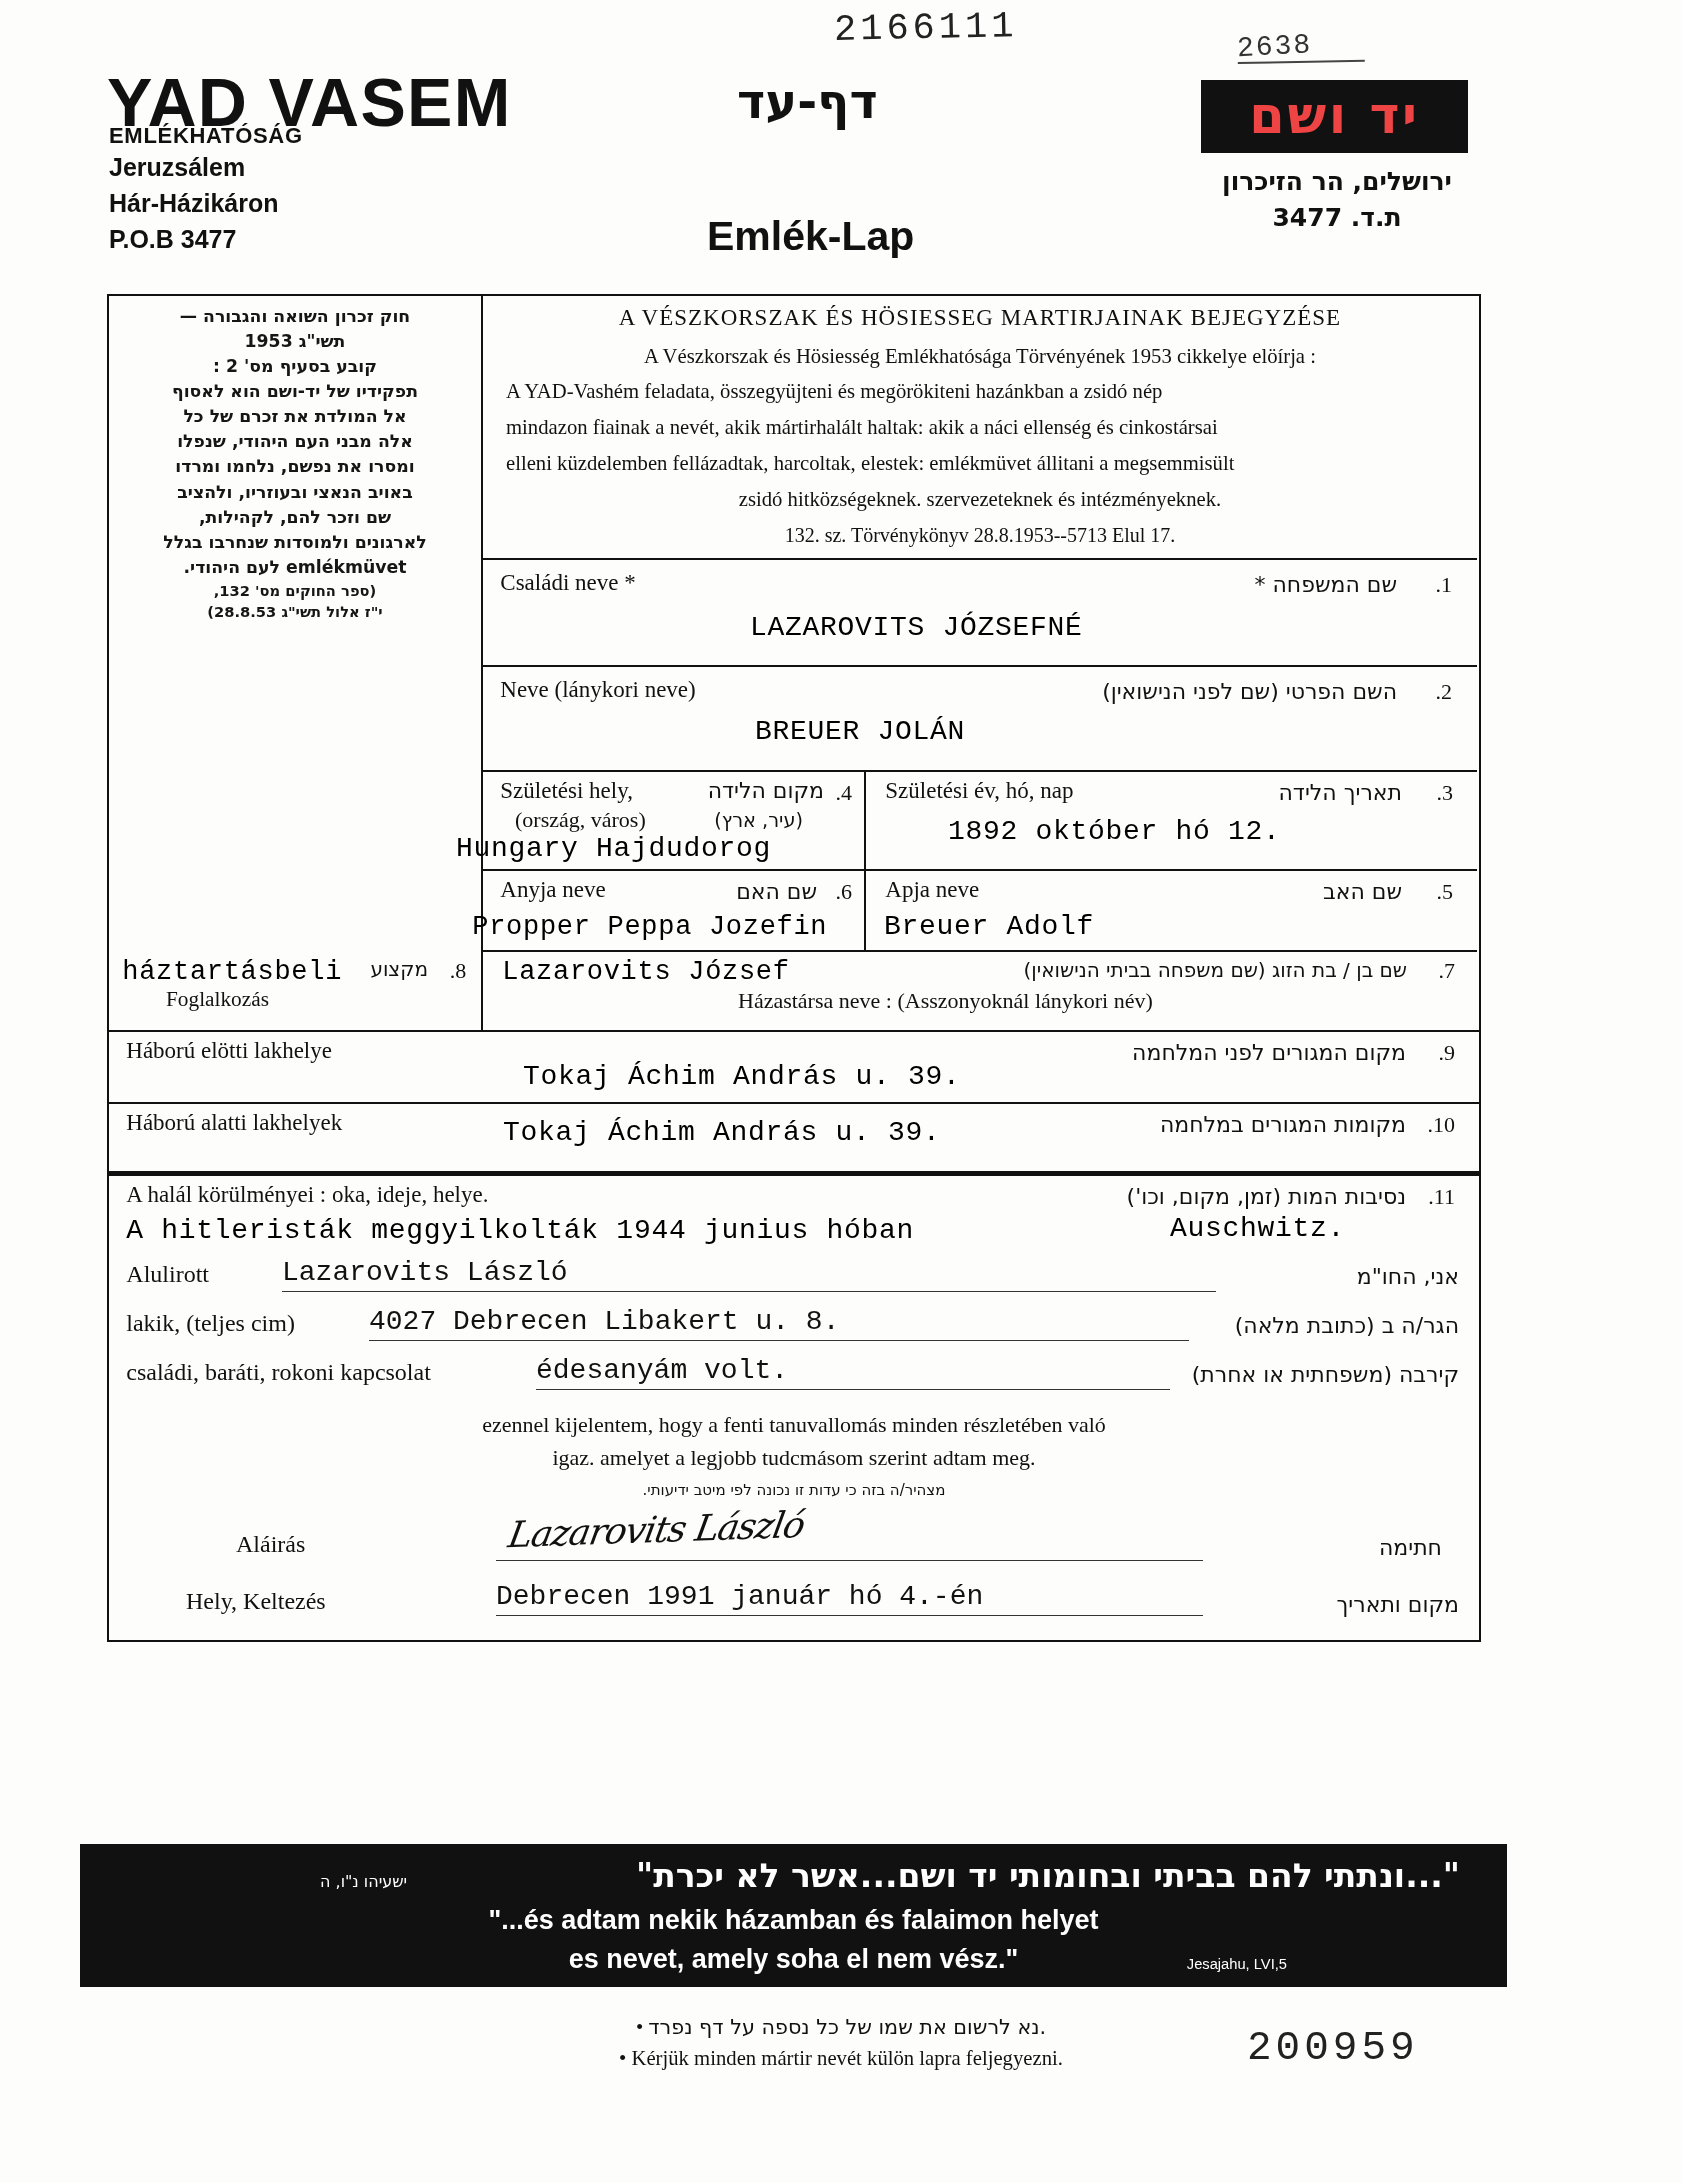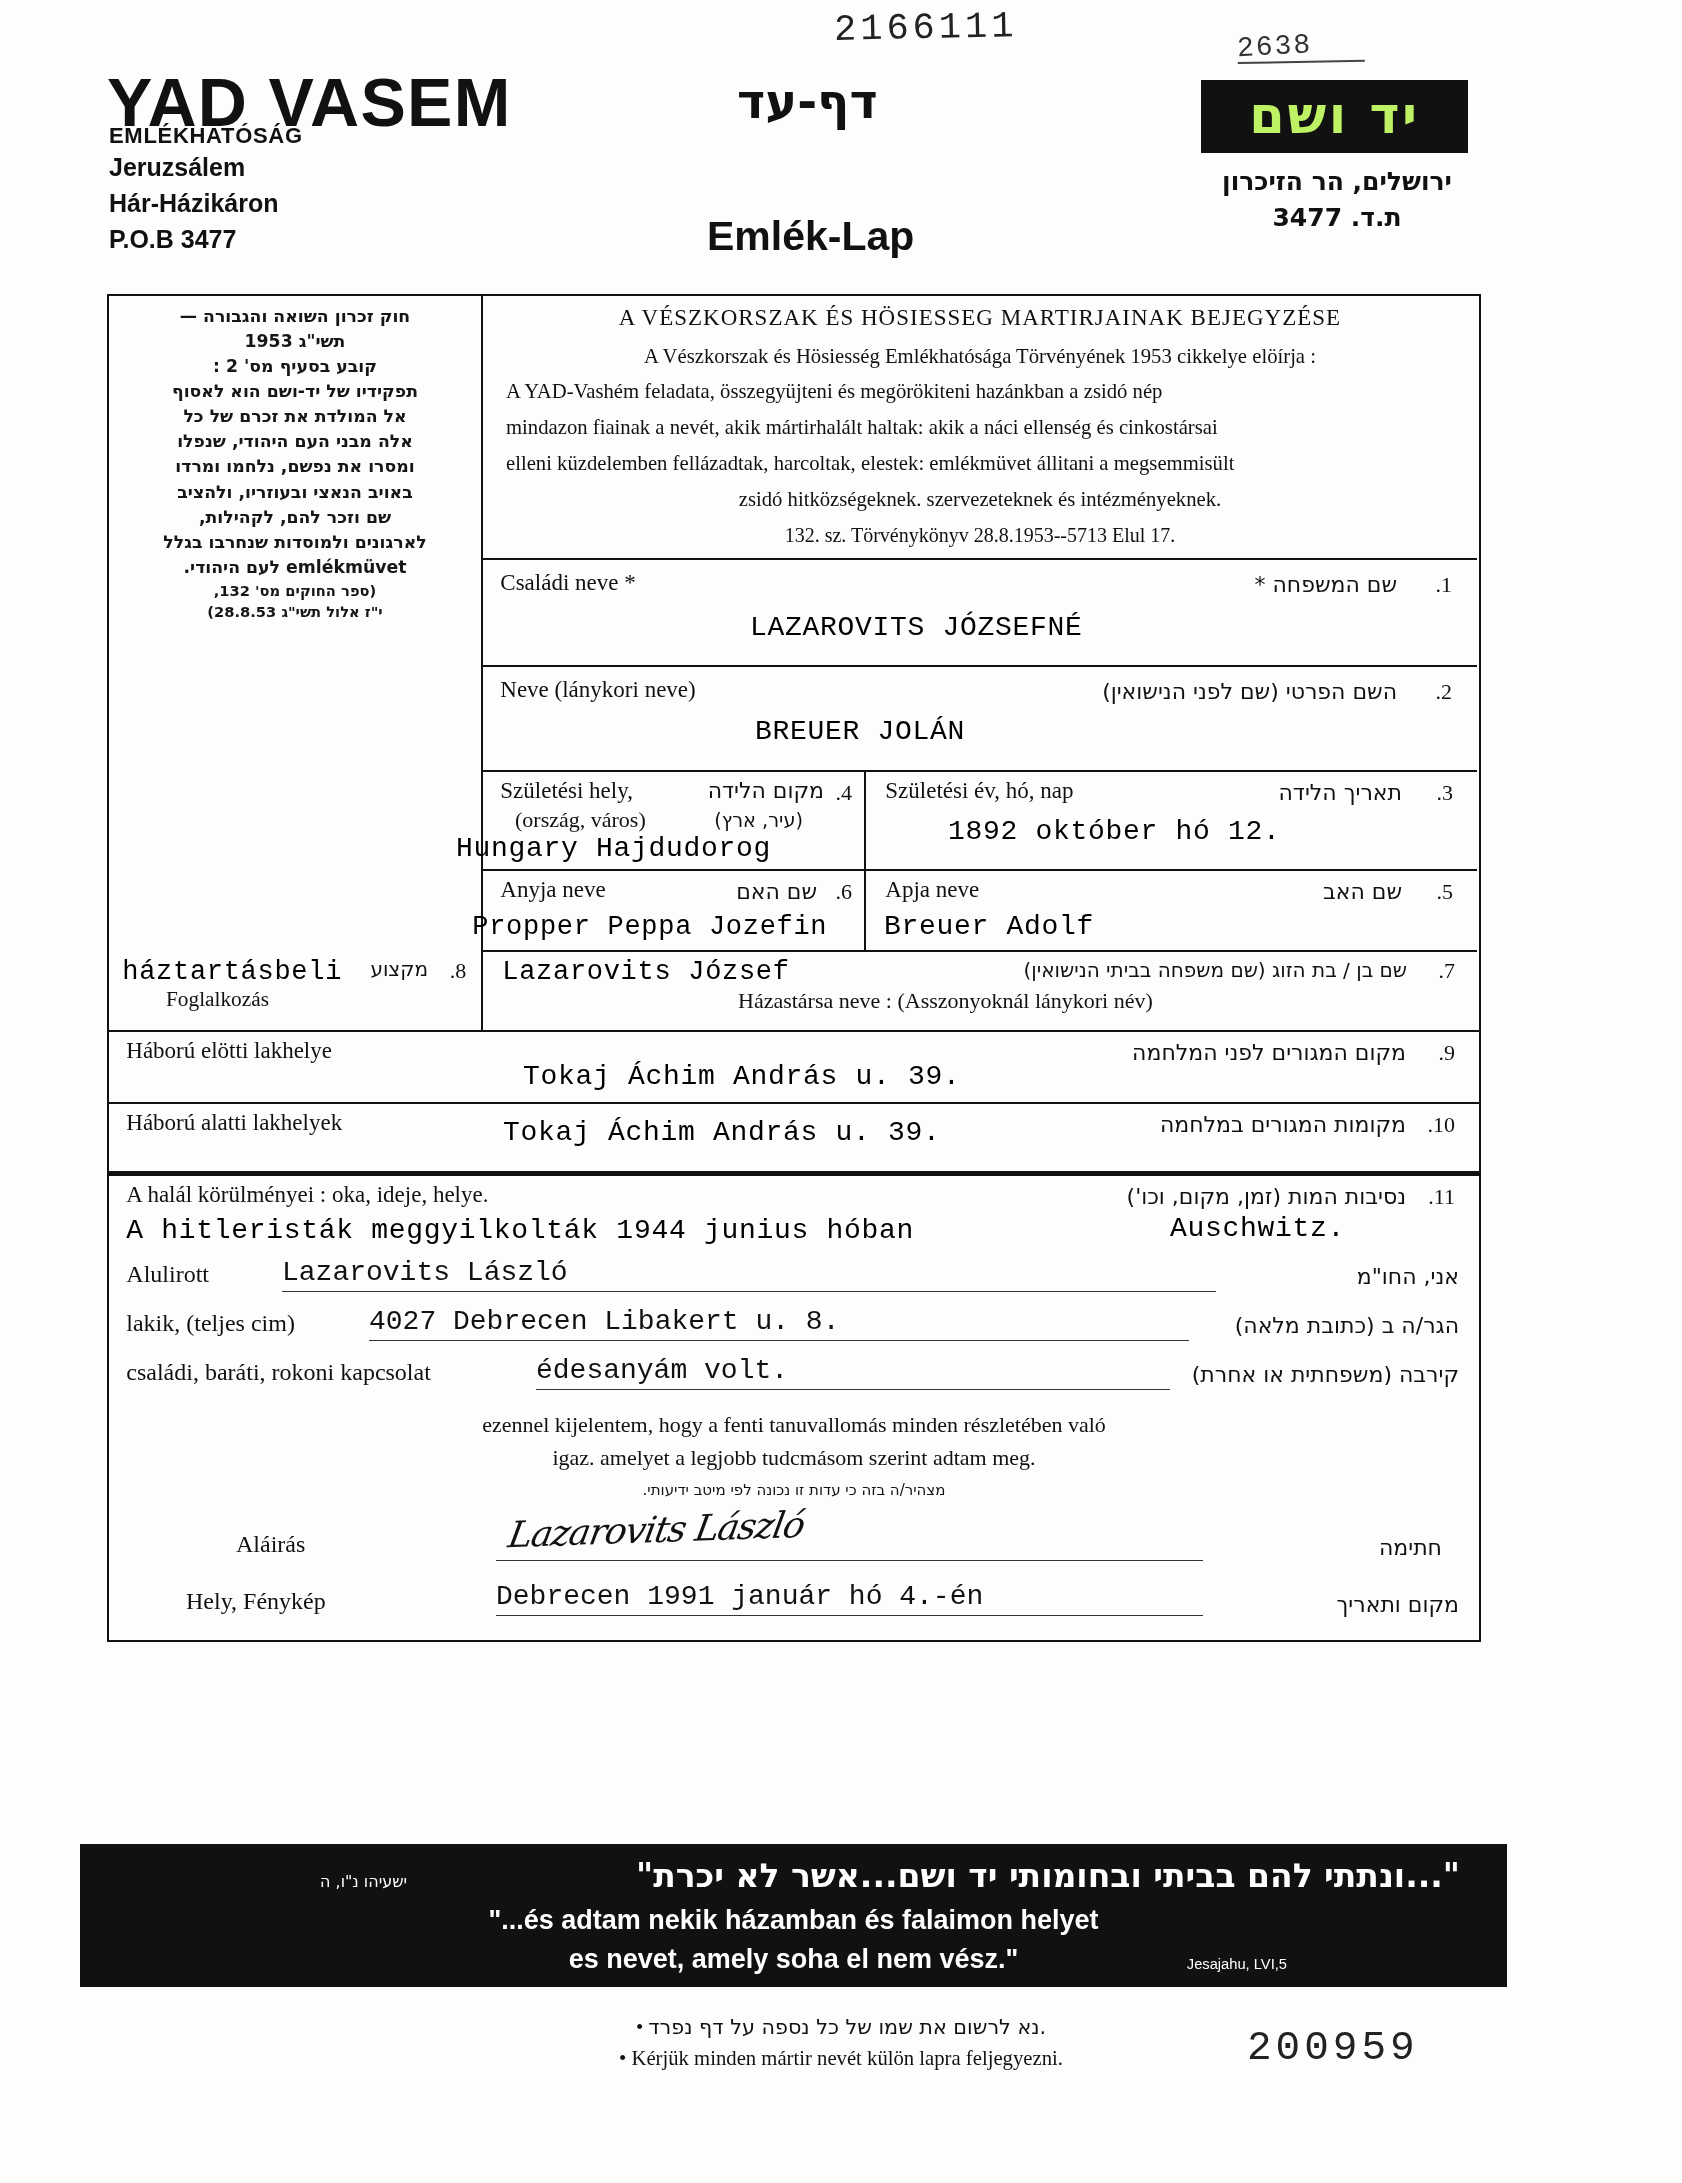--- a/index.html
+++ b/index.html
@@ -102,21 +102,21 @@
     display: block;
     border-bottom: 2px solid #444;
     width: 127px;
     transform: rotate(2deg);
   }
   #yv-hebrew-logo {
     position: absolute;
     left: 1201px; top: 80px;
     width: 267px; height: 73px;
     background: #111;
-    color: #bef264;
+    color: #ef4444;
     font-family: "DejaVu Sans", sans-serif;
     font-weight: bold;
     font-size: 51px;
     direction: rtl;
     text-align: center;
     line-height: 72px;
     letter-spacing: 2.7px;
   }
   #yv-heb-addr1 {
     position: absolute;
@@ -533,21 +533,21 @@
       <div id="decl-statement-he">מצהיר/ה בזה כי עדות זו נכונה לפי מיטב ידיעותי.</div>
 
       <div class="decl-line" style="height:73px; margin-top:4px;">
         <div class="decl-lbl" style="left:127px; top:28px">Aláirás</div>
         <div class="rule" style="left:387px; top:57px; width:707px;"></div>
         <div id="signature" class="hand">Lazarovits László</div>
         <div class="decl-he" style="right:37px; top:32px">חתימה</div>
       </div>
 
       <div class="decl-line" style="height:64px">
-        <div class="decl-lbl" style="left:77px; top:12px">Hely, Fénykép</div>
+        <div class="decl-lbl" style="left:77px; top:12px">Hely, Keltezés</div>
         <div class="decl-val" style="left:387px; top:5.3px; width:707px;">Debrecen 1991 január hó 4.-én</div>
         <div class="decl-he" style="right:20px; top:16px">מקום ותאריך</div>
       </div>
 
     </div>
   </div>
 
   <div id="banner">
     <div id="banner-l1">"...ונתתי להם בביתי ובחומותי יד ושם...אשר לא יכרת"</div>
     <div id="banner-src1">ישעיהו נ"ו, ה</div>

